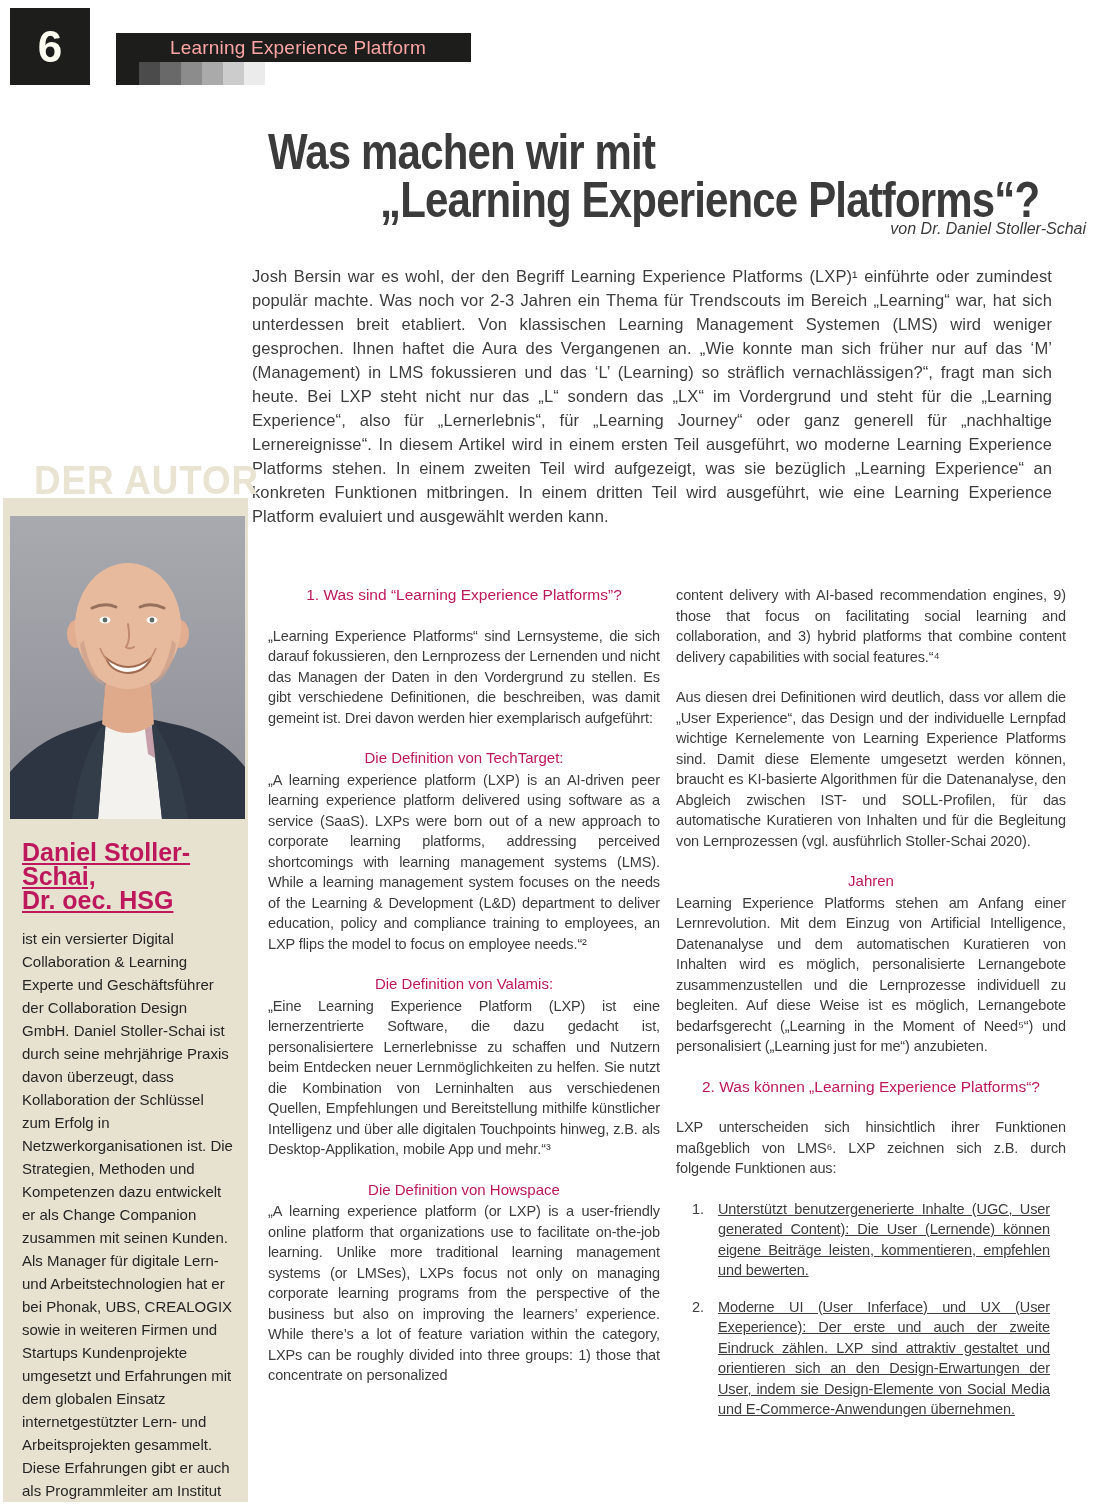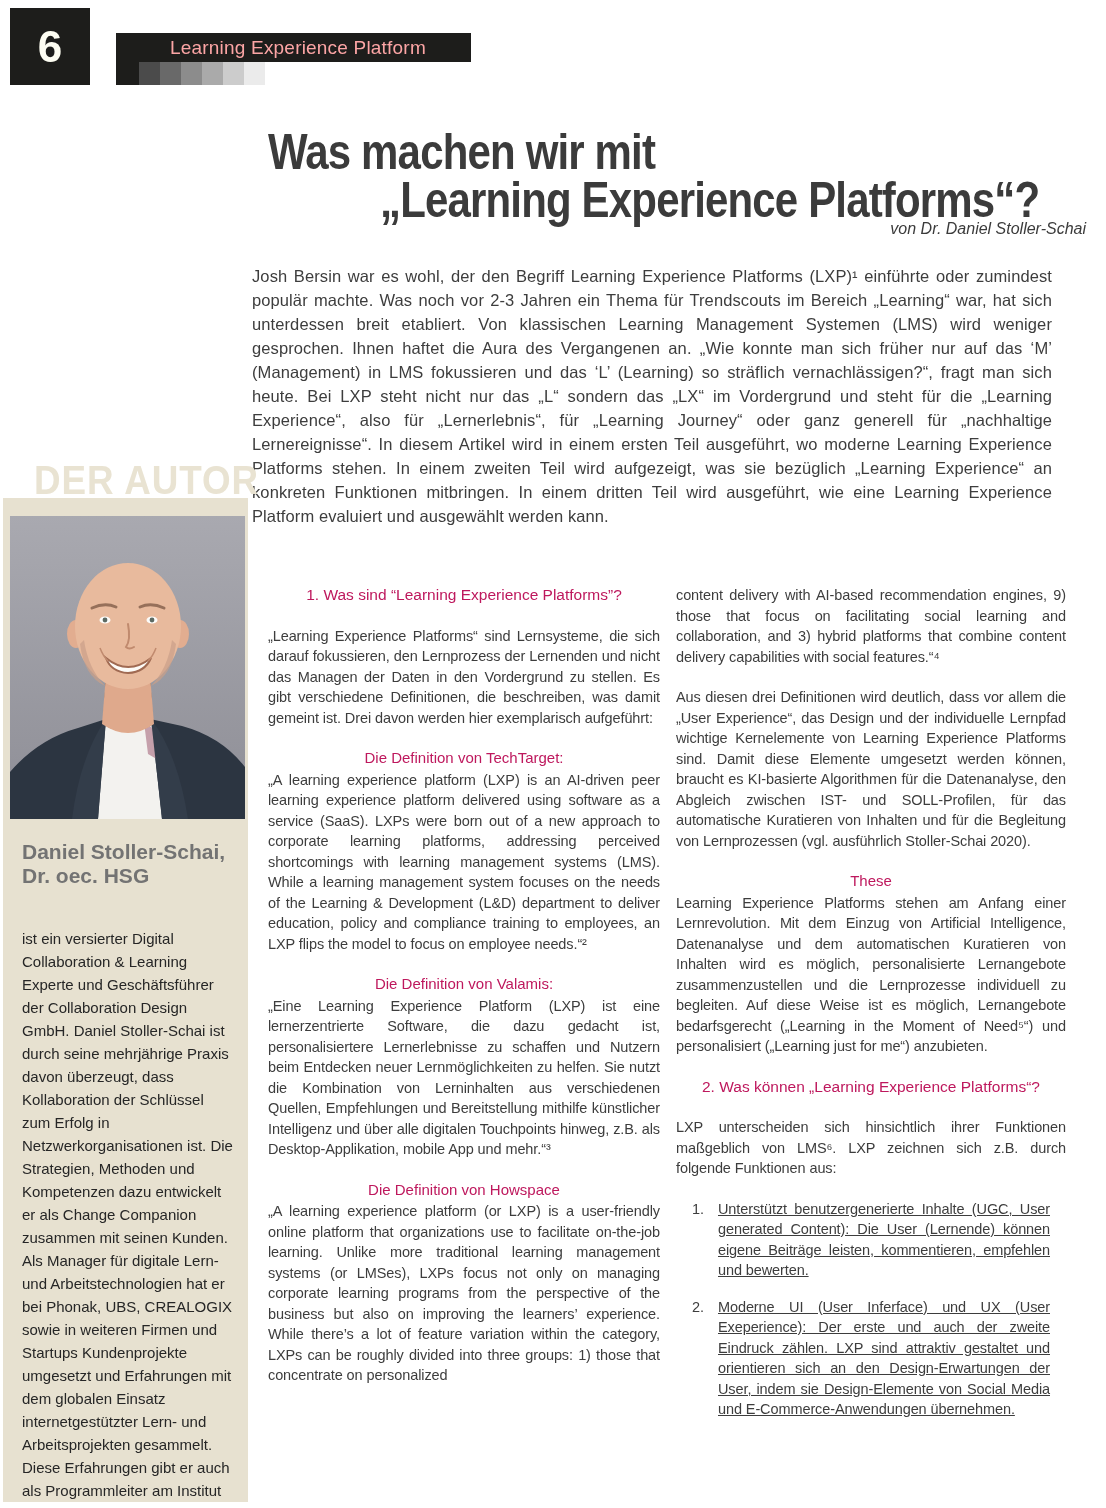--- a/index.html
+++ b/index.html
@@ -61,21 +61,21 @@
   .author-box{
     position:absolute;left:3px;top:498px;width:245px;height:1004px;
     background:#e7e1d0;
   }
   .author-photo{
     position:absolute;left:7px;top:18px;width:235px;height:303px;
     display:block;
   }
   .author-name{
     position:absolute;left:19px;top:342px;
-    font-size:21px;font-weight:bold;line-height:24px;color:#737373;
+    font-size:25px;font-weight:bold;line-height:24px;color:#be185d;text-decoration:underline;
   }
   .author-bio{
     position:absolute;left:19px;top:414px;width:214px;
     font-size:15px;line-height:23px;color:#262626;
   }
   
   .col{position:absolute;top:585px;font-size:14.5px;line-height:20.5px;
     text-align:justify;color:#3d3d3d;letter-spacing:-0.1px;}
   .col-left{left:268px;width:392px;}
   .col-right{left:676px;width:390px;}
@@ -178,21 +178,21 @@
     <p class="para">„A learning experience platform (LXP) is an AI-driven peer learning experience platform delivered using software as a service (SaaS). LXPs were born out of a new approach to corporate learning platforms, addressing perceived shortcomings with learning management systems (LMS). While a learning management system focuses on the needs of the Learning &amp; Development (L&amp;D) department to deliver education, policy and compliance training to employees, an LXP flips the model to focus on employee needs.“²</p>
     <h4 class="h sub">Die Definition von Valamis:</h4>
     <p class="para">„Eine Learning Experience Platform (LXP) ist eine lernerzentrierte Software, die dazu gedacht ist, personalisiertere Lernerlebnisse zu schaffen und Nutzern beim Entdecken neuer Lernmöglichkeiten zu helfen. Sie nutzt die Kombination von Lerninhalten aus verschiedenen Quellen, Empfehlungen und Bereitstellung mithilfe künstlicher Intelligenz und über alle digitalen Touchpoints hinweg, z.B. als Desktop-Applikation, mobile App und mehr.“³</p>
     <h4 class="h sub">Die Definition von Howspace</h4>
     <p class="para">„A learning experience platform (or LXP) is a user-friendly online platform that organizations use to facilitate on-the-job learning. Unlike more traditional learning management systems (or LMSes), LXPs focus not only on managing corporate learning programs from the perspective of the business but also on improving the learners’ experience. While there’s a lot of feature variation within the category, LXPs can be roughly divided into three groups: 1) those that concentrate on personalized</p>
   </div>
 
   <div class="col col-right">
     <p class="para">content delivery with AI-based recommendation engines, 9) those that focus on facilitating social learning and collaboration, and 3) hybrid platforms that combine content delivery capabilities with social features.“⁴</p>
     <p class="para">Aus diesen drei Definitionen wird deutlich, dass vor allem die „User Experience“, das Design und der individuelle Lernpfad wichtige Kernelemente von Learning Experience Platforms sind. Damit diese Elemente umgesetzt werden können, braucht es KI-basierte Algorithmen für die Datenanalyse, den Abgleich zwischen IST- und SOLL-Profilen, für das automatische Kuratieren von Inhalten und für die Begleitung von Lernprozessen (vgl. ausführlich Stoller-Schai 2020).</p>
-    <h4 class="h sub">These</h4>
+    <h4 class="h sub">Jahren</h4>
     <p class="para">Learning Experience Platforms stehen am Anfang einer Lernrevolution. Mit dem Einzug von Artificial Intelligence, Datenanalyse und dem automatischen Kuratieren von Inhalten wird es möglich, personalisierte Lernangebote zusammenzustellen und die Lernprozesse individuell zu begleiten. Auf diese Weise ist es möglich, Lernangebote bedarfsgerecht („Learning in the Moment of Need⁵“) und personalisiert („Learning just for me“) anzubieten.</p>
     <h3 class="h main">2. Was können „Learning Experience Platforms“?</h3>
     <p class="para">LXP unterscheiden sich hinsichtlich ihrer Funktionen maßgeblich von LMS⁶. LXP zeichnen sich z.B. durch folgende Funktionen aus:</p>
     <ol class="numlist">
       <li>Unterstützt benutzergenerierte Inhalte (UGC, User generated Content): Die User (Lernende) können eigene Beiträge leisten, kommentieren, empfehlen und bewerten.</li>
       <li>Moderne UI (User Inferface) und UX (User Exeperience): Der erste und auch der zweite Eindruck zählen. LXP sind attraktiv gestaltet und orientieren sich an den Design-Erwartungen der User, indem sie Design-Elemente von Social Media und E-Commerce-Anwendungen übernehmen.</li>
     </ol>
   </div>
 
 </div>

